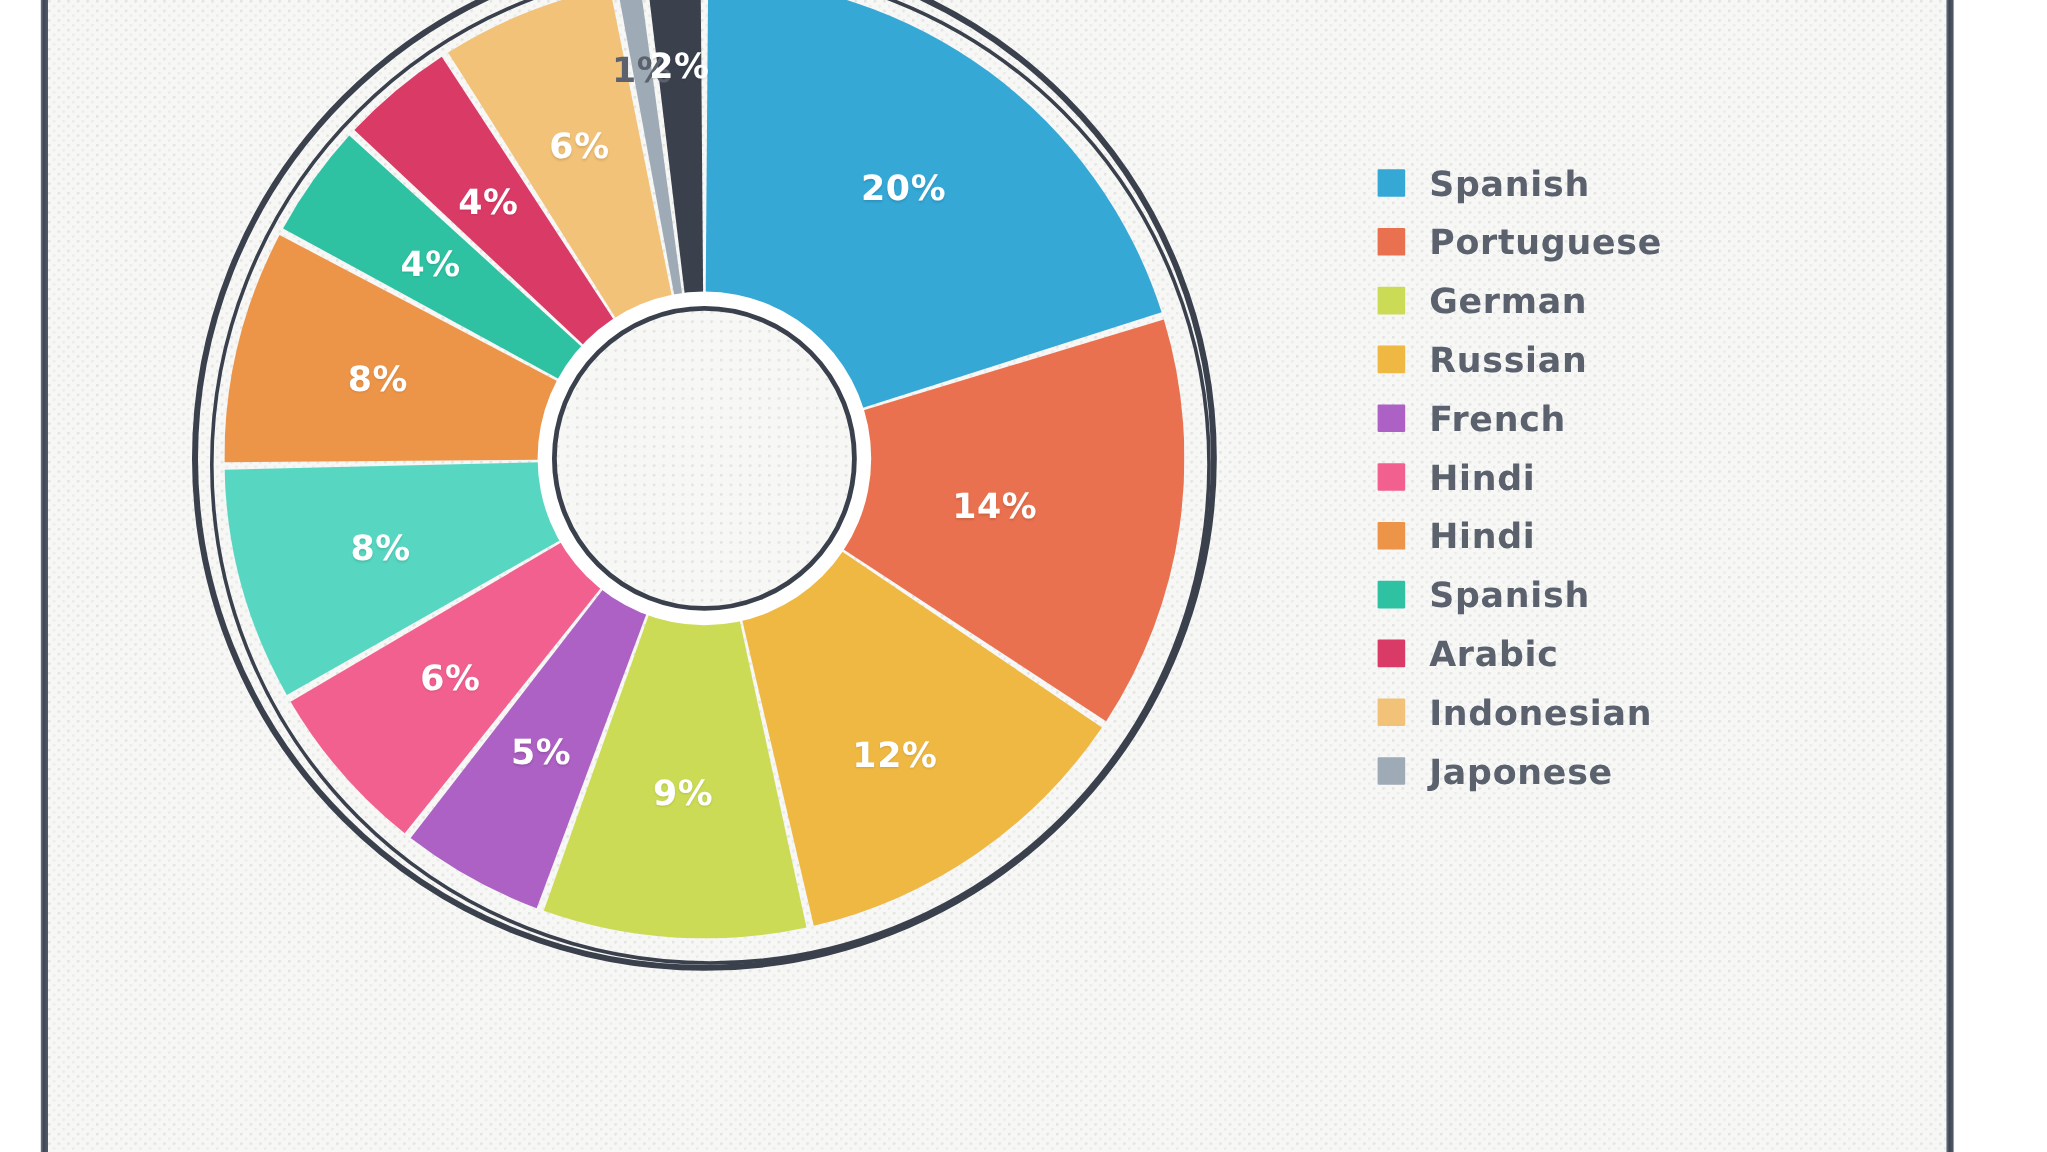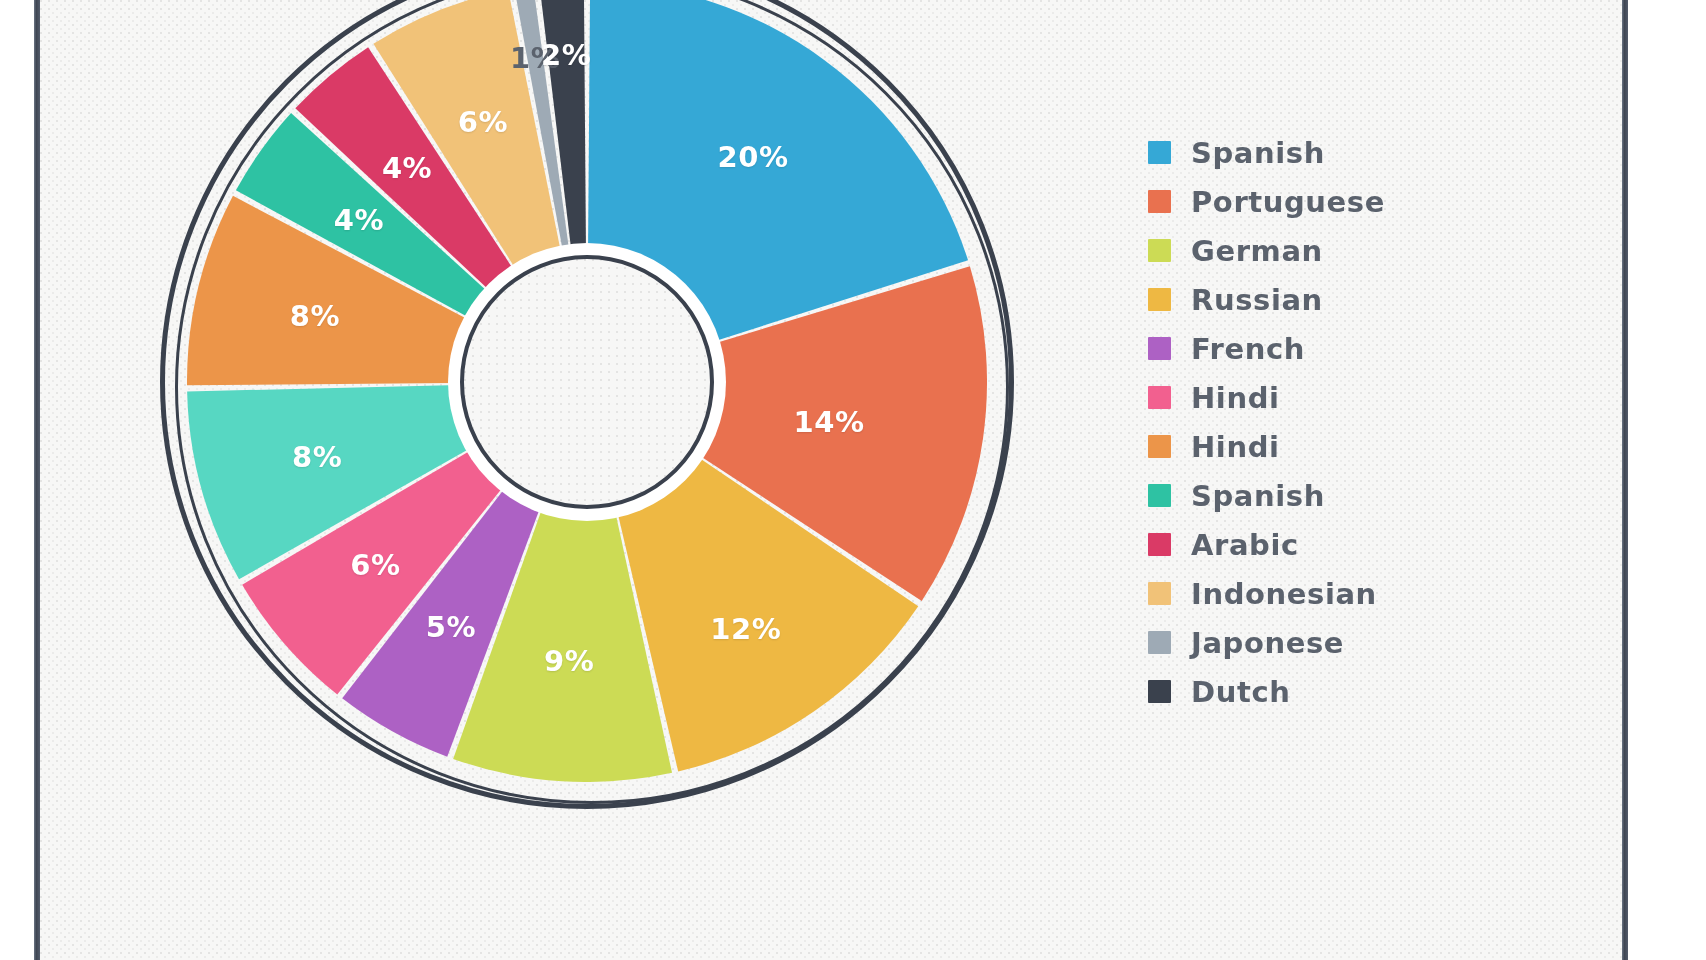--- a/index.html
+++ b/index.html
@@ -234,19 +234,15 @@
         <span class="legend-label">Arabic</span>
       </div>
       <div class="legend-row">
         <span class="legend-swatch" style="background: rgb(241, 194, 120);"></span>
         <span class="legend-label">Indonesian</span>
       </div>
       <div class="legend-row">
         <span class="legend-swatch" style="background: rgb(158, 170, 181);"></span>
         <span class="legend-label">Japonese</span>
       </div>
-      <div class="legend-row">
-        <span class="legend-swatch" style="background: rgb(58, 65, 77);"></span>
-        <span class="legend-label">Dutch</span>
-      </div>
     </div>
 
 </div>
 
 </body></html>

